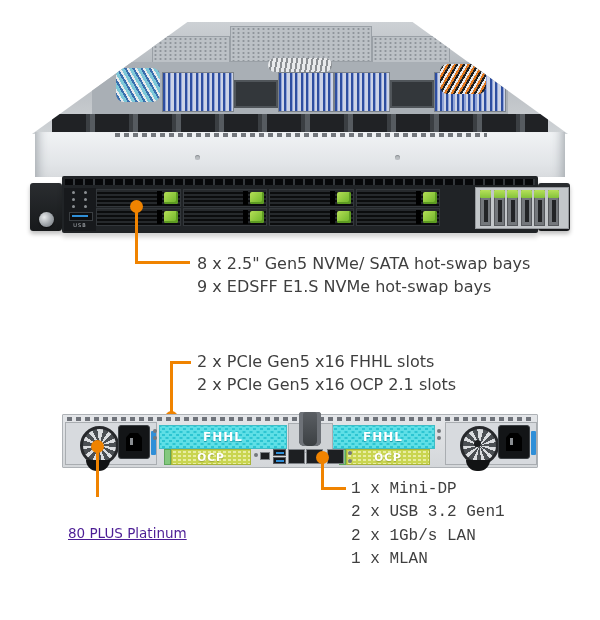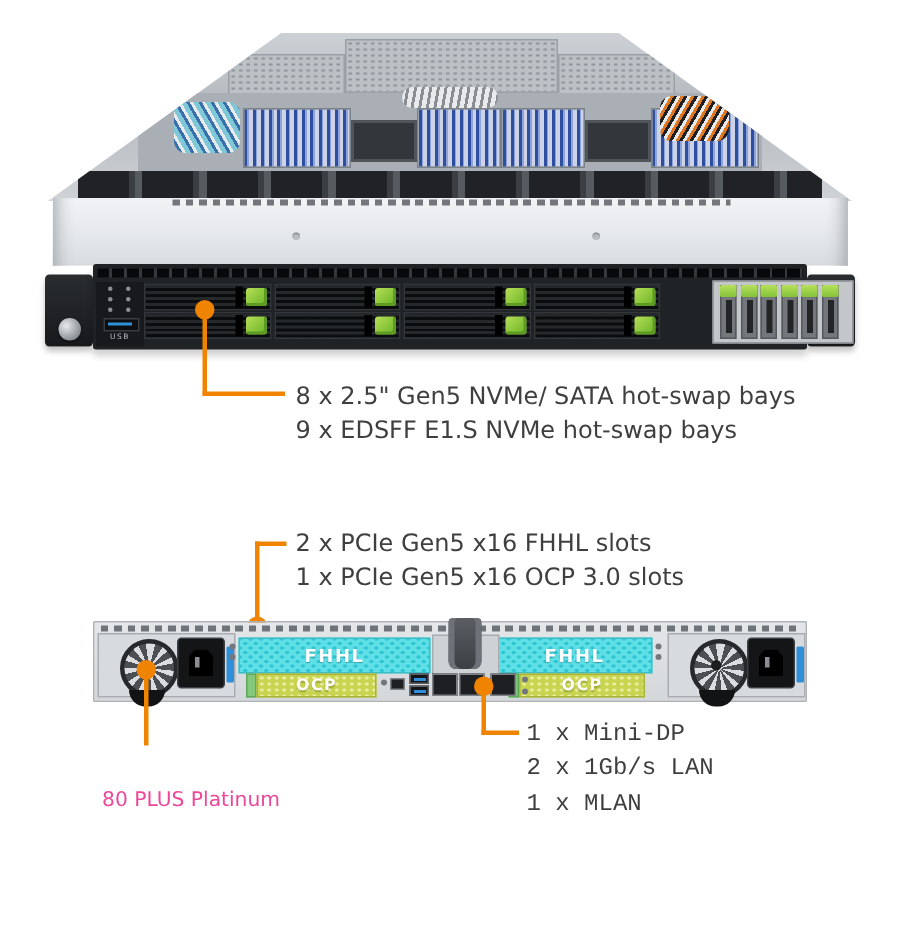--- a/index.html
+++ b/index.html
@@ -2,21 +2,21 @@
 <html><head>
 <meta charset="utf-8">
 <style>
   html,body{margin:0;padding:0;background:#fff;}
   .canvas{position:relative;width:600px;height:620px;background:#fff;overflow:hidden;
           font-family:"DejaVu Sans","Liberation Sans",sans-serif;}
   .abs{position:absolute;}
 
   
   .callout-text{position:absolute;color:#3f3f3f;font-size:16px;line-height:23.5px;white-space:nowrap;}
-  .callout-sub{position:absolute;color:#ec4899;font-size:13.5px;white-space:nowrap;}
+  .callout-sub{position:absolute;color:#4c1d95;font-size:13.5px;white-space:nowrap;text-decoration:underline;}
   .oline{position:absolute;background:#F08300;}
   .odot{position:absolute;width:13px;height:13px;border-radius:50%;background:#F08300;}
 
   
   .internals{left:32px;top:22px;width:536px;height:112px;
      clip-path:polygon(29% 0,71% 0,100% 100%,0 100%);
      background:linear-gradient(#cdd1d5,#b4b9be 42%,#c3c7cb 75%,#cfd3d6);}
   .rear-plate{position:absolute;background-color:#bcc1c6;
      background-image:radial-gradient(#8f959b 1px,transparent 1.3px);background-size:5px 4px;
      border:1px solid #9aa0a6;}
@@ -216,21 +216,21 @@
   <div class="odot" style="left:129.5px;top:199.5px;"></div>
   <div class="oline" style="left:134.5px;top:206px;width:3px;height:57px;"></div>
   <div class="oline" style="left:134.5px;top:260.5px;width:55px;height:3px;"></div>
   <div class="callout-text" style="left:197px;top:251.5px;">
     <div>8 x 2.5" Gen5 NVMe/ SATA hot-swap bays</div>
     <div>9 x EDSFF E1.S NVMe hot-swap bays</div>
   </div>
 
   <div class="callout-text" style="left:197px;top:349.5px;">
     <div>2 x PCIe Gen5 x16 FHHL slots</div>
-    <div>1 x PCIe Gen5 x16 OCP 3.0 slots</div>
+    <div>2 x PCIe Gen5 x16 OCP 2.1 slots</div>
   </div>
   <div class="oline" style="left:169.5px;top:360.5px;width:21px;height:3px;"></div>
   <div class="oline" style="left:169.5px;top:360.5px;width:3px;height:54px;"></div>
   <div class="odot" style="left:164.5px;top:410.5px;"></div>
 
   <div class="abs rear">
     <div class="rear-vents"></div>
 
     <div class="psu" style="left:2px;">
       <div class="psu-fan" style="left:14px;">
@@ -296,17 +296,18 @@
 
   <div class="odot" style="left:90.5px;top:439.5px;"></div>
   <div class="oline" style="left:95.5px;top:446px;width:3px;height:51px;"></div>
   <div class="callout-sub" style="left:68px;top:525px;">80 PLUS Platinum</div>
 
   <div class="odot" style="left:315.5px;top:450.5px;"></div>
   <div class="oline" style="left:320.5px;top:457px;width:3px;height:33px;"></div>
   <div class="oline" style="left:320.5px;top:487px;width:25px;height:3px;"></div>
   <div class="callout-text" style="left:351px;top:477.5px;font-family:Liberation Mono, monospace;">
     <div>1 x Mini-DP</div>
+    <div>2 x USB 3.2 Gen1</div>
     <div>2 x 1Gb/s LAN</div>
     <div>1 x MLAN</div>
   </div>
 
 </div>
 
 </body></html>

